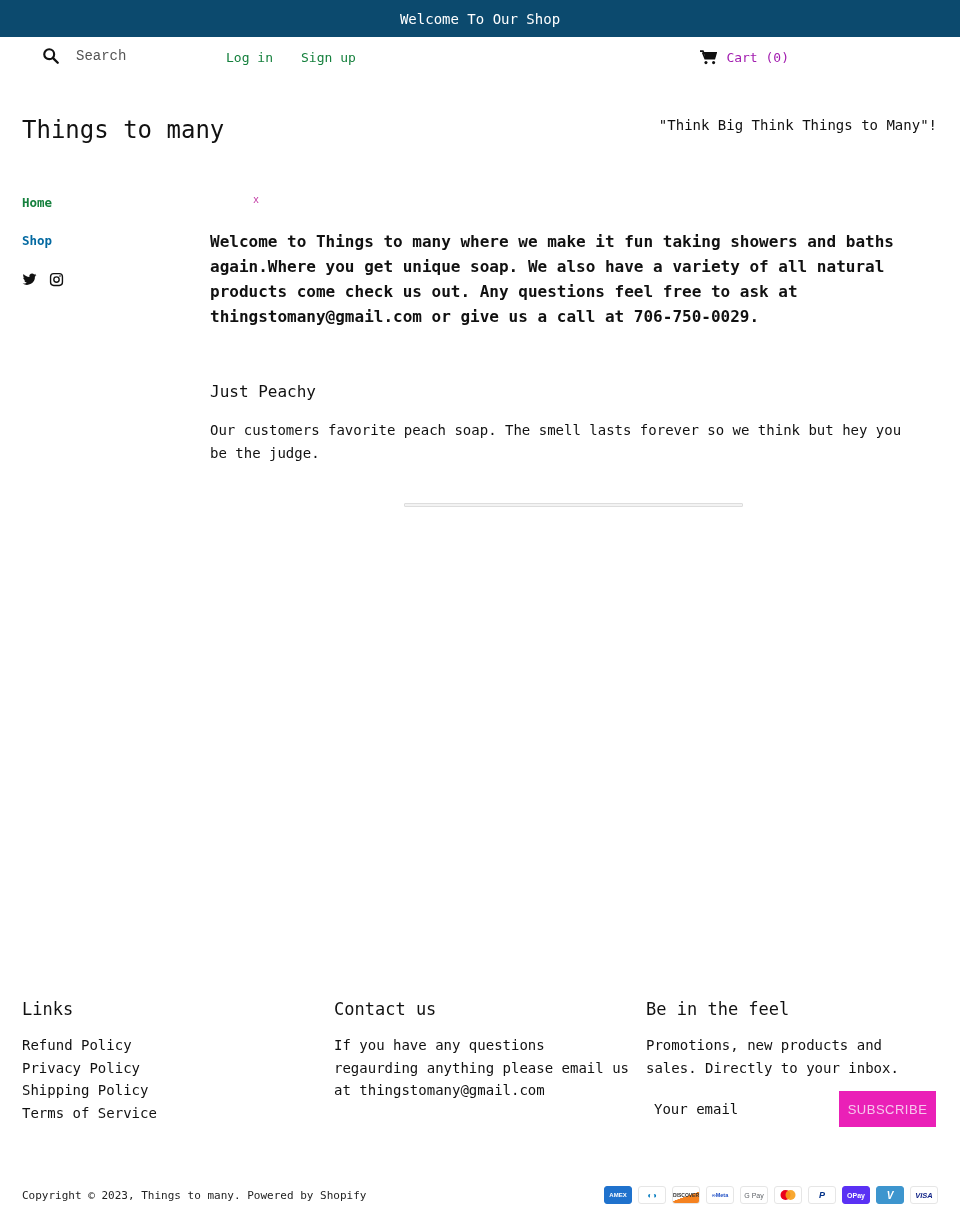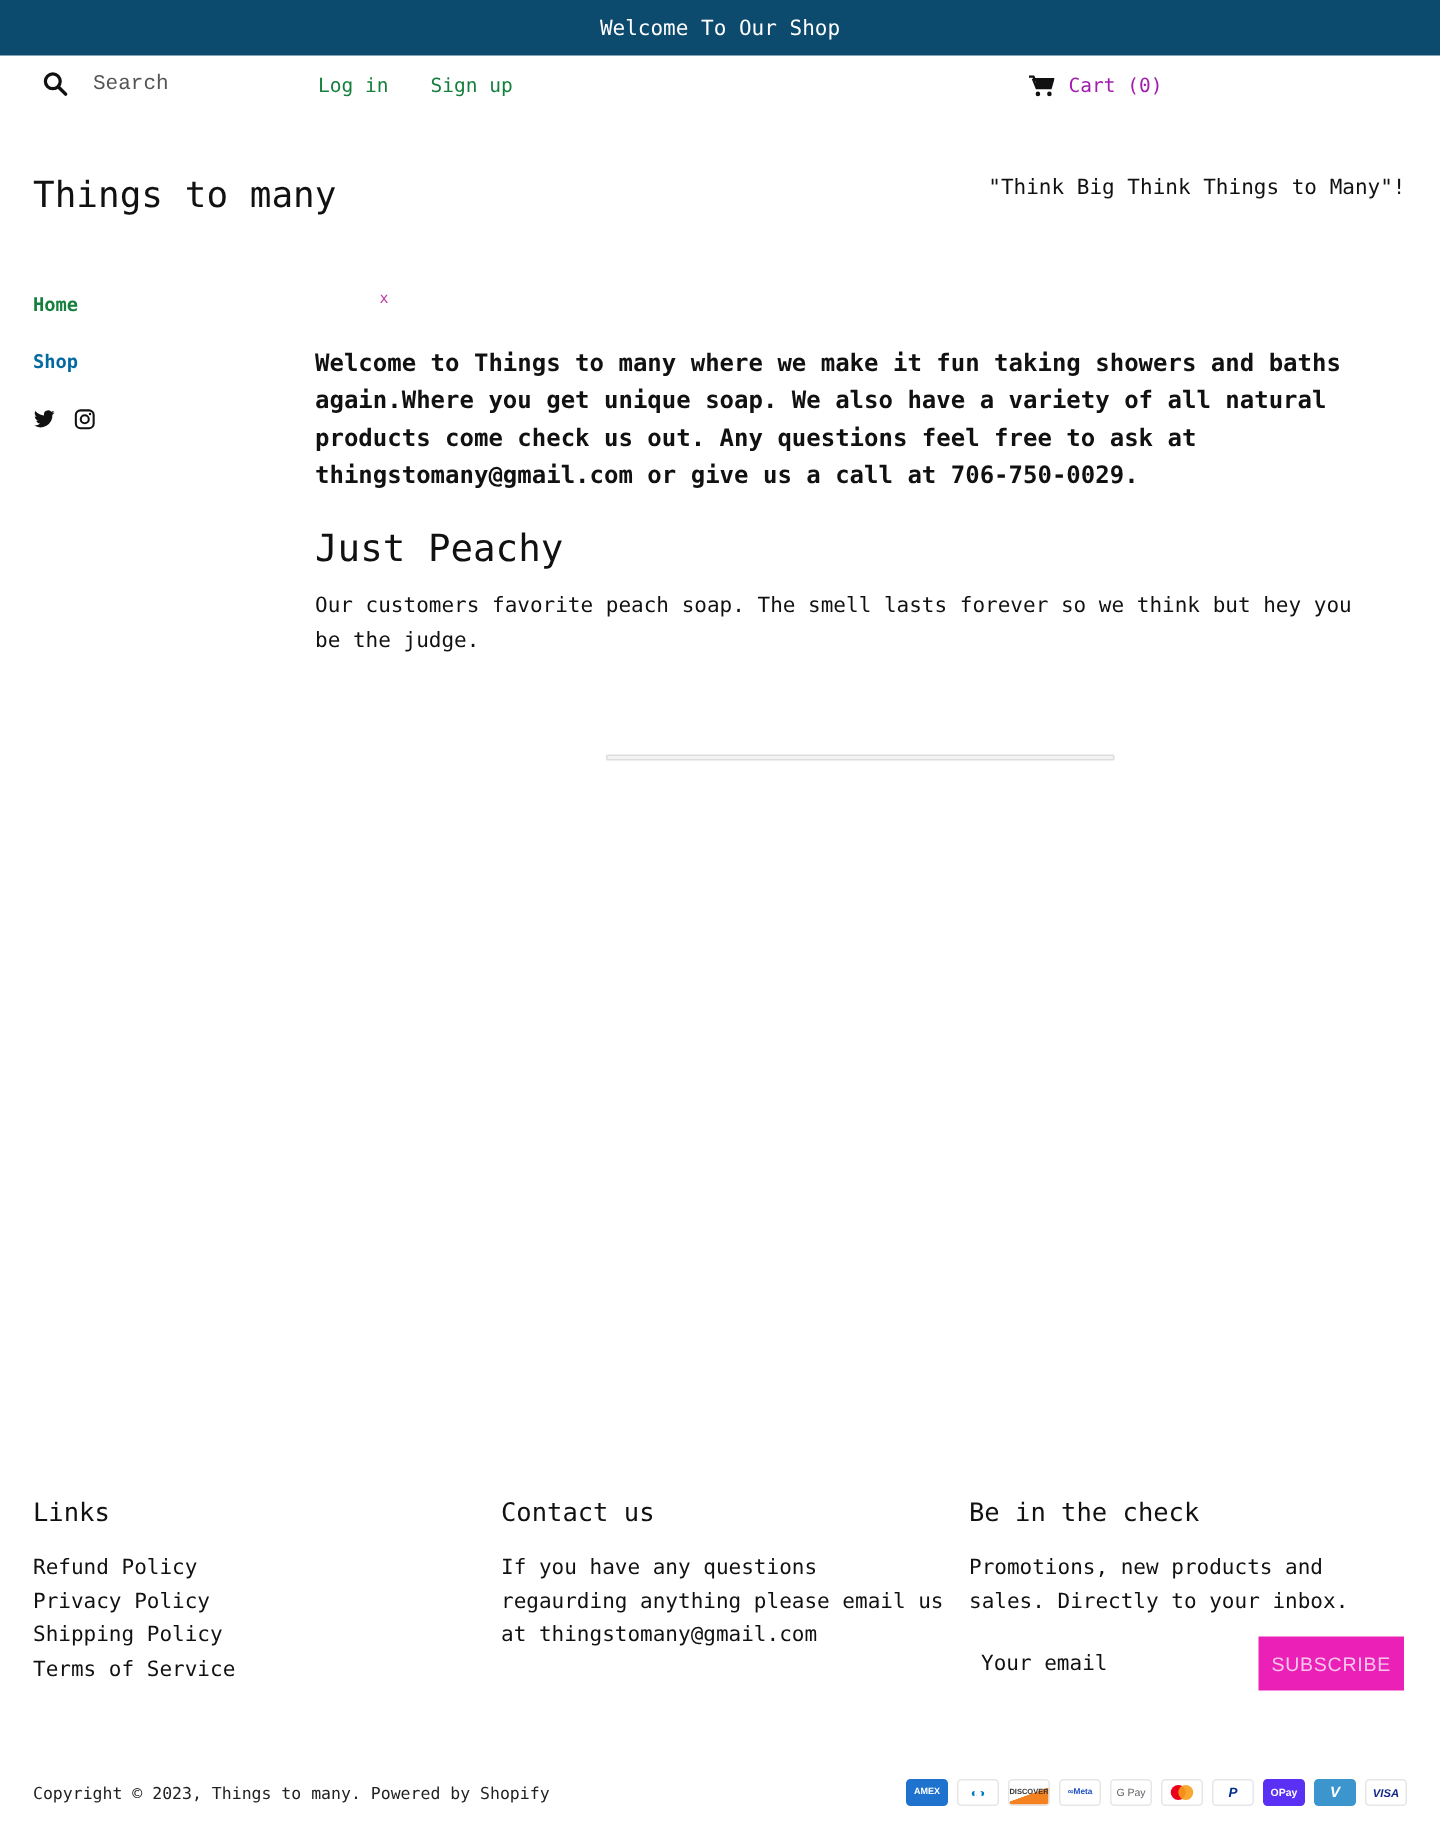--- a/index.html
+++ b/index.html
@@ -1,21 +1,21 @@
 <!DOCTYPE html>
 <html><head>
   <meta charset="utf-8">
   <style>
     * { box-sizing: border-box; margin: 0; padding: 0; }
     html, body { width: 960px; background: #ffffff; color: #111111; }
     body { font-family: "DejaVu Sans Mono", "Liberation Mono", monospace; position: relative; height: 1229px; overflow: hidden; }
 
     .announcement { height: 37px; background: #0c4a6e; color: #ffffff; display: flex; align-items: center; justify-content: center; font-size: 14px; }
 
-    .topbar { position: absolute; top: 37px; left: 2px; width: 796px; height: 40px; }
+    .topbar { position: absolute; top: 37px; left: 16px; width: 796px; height: 40px; }
     .search { position: absolute; left: 26px; top: 10px; display: flex; align-items: center; }
     .search-icon { width: 18px; height: 18px; }
     .search-input { border: none; outline: none; font-family: "Liberation Mono", monospace; font-size: 14px; color: #555; margin-left: 16px; width: 130px; background: transparent; }
     .search-input::placeholder { color: #555; }
     .header-link { position: absolute; top: 13px; font-size: 13px; color: #15803d; text-decoration: none; }
     .cart { position: absolute; right: 23px; top: 13px; display: flex; align-items: center; font-size: 13px; }
     .cart-icon { width: 17px; height: 15px; margin-right: 9px; }
 
     .site-title { position: absolute; left: 22px; top: 116px; font-size: 24px; font-weight: normal; color: #111; }
     .tagline { position: absolute; right: 23px; top: 117px; font-size: 14px; }
@@ -23,21 +23,21 @@
     .sidebar { position: absolute; left: 22px; top: 195px; }
     .nav-item { display: block; font-family: "DejaVu Sans Mono", monospace; font-size: 12.5px; color: #0369a1; height: 37.5px; text-decoration: none; font-weight: bold; }
     .nav-item.active { font-weight: bold; color: #15803d; }
     .social { display: flex; gap: 12px; margin-top: 2px; }
     .social svg { width: 15px; height: 15px; }
 
     .broken-img { position: absolute; left: 253px; top: 194px; font-size: 10px; color: #c23aa5; }
 
     .main { position: absolute; left: 210px; top: 229px; width: 710px; }
     .intro { font-size: 16px; font-weight: bold; line-height: 25px; color: #111; }
-    .section-title { font-size: 25px; font-weight: normal; margin-top: 24px; line-height: 26px; }
+    .section-title { font-size: 16px; font-weight: normal; margin-top: 50px; line-height: 26px; }
     .section-text { font-size: 14px; line-height: 22.5px; margin-top: 14px; }
     .divider-bar { position: absolute; left: 404px; top: 503px; width: 339px; height: 4px; border: 1px solid #dddddd; background: #f3f3f3; border-radius: 1px; }
 
     .footer-col { position: absolute; top: 998px; }
     .footer-col h3 { font-size: 17px; font-weight: normal; margin-bottom: 14px; line-height: 22px; }
     .footer-col a, .footer-col p { display: block; font-size: 14px; line-height: 22.6px; color: #111; text-decoration: none; }
     .col-links { left: 22px; }
     .col-contact { left: 334px; width: 300px; }
     .col-news { left: 646px; width: 292px; }
     .newsletter { display: flex; align-items: center; margin-top: 12px; }
@@ -115,21 +115,21 @@
     <a href="#">Shipping Policy</a>
     <a href="#">Terms of Service</a>
   </div>
 
   <div class="footer-col col-contact">
     <h3>Contact us</h3>
     <p>If you have any questions regaurding anything please email us at thingstomany@gmail.com</p>
   </div>
 
   <div class="footer-col col-news">
-    <h3>Be in the check</h3>
+    <h3>Be in the feel</h3>
     <p>Promotions, new products and sales. Directly to your inbox.</p>
     <div class="newsletter">
       <input class="email-input" type="email" placeholder="Your email" style="">
       <button class="subscribe-btn">SUBSCRIBE</button>
     </div>
   </div>
 
   <div class="copyright">
     <span>Copyright © 2023, </span><a href="#">Things to many</a><span>. Powered by Shopify</span>
   </div>

